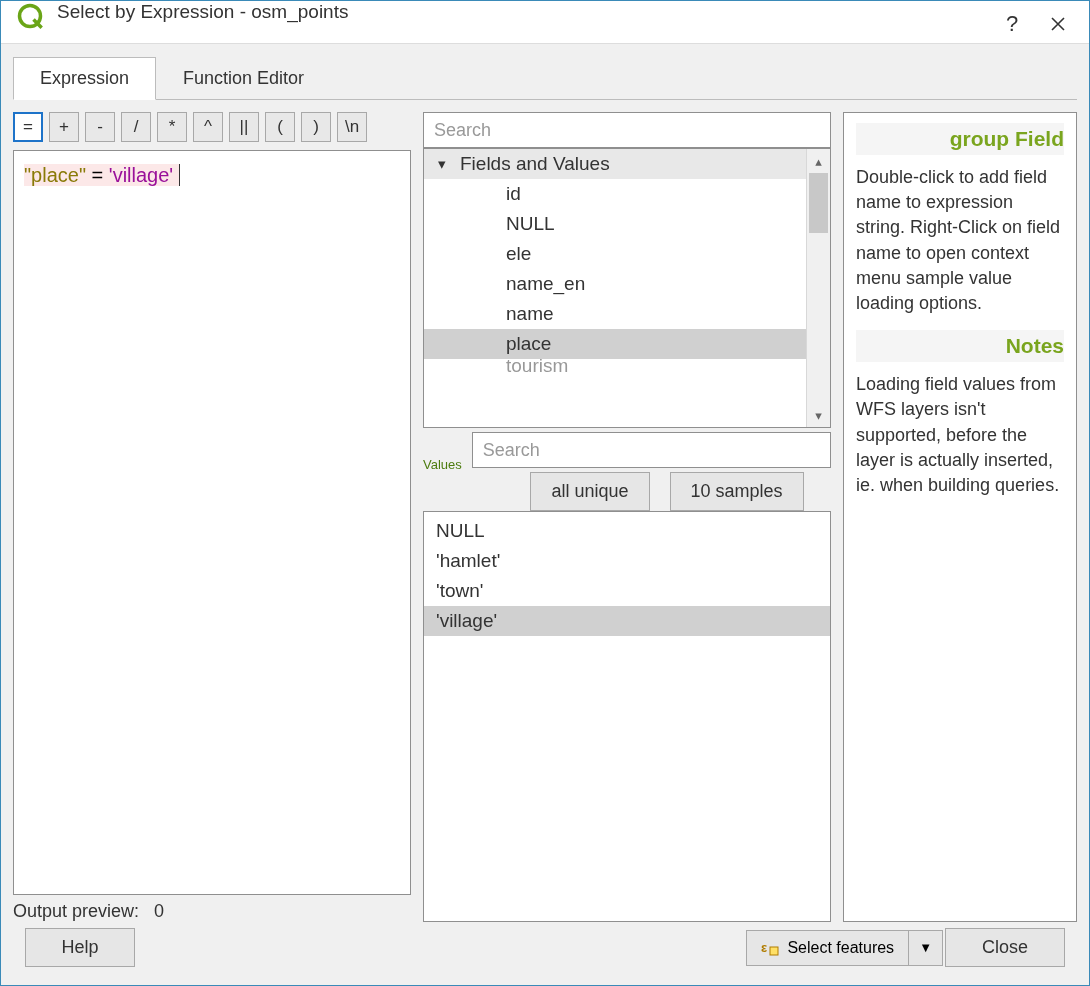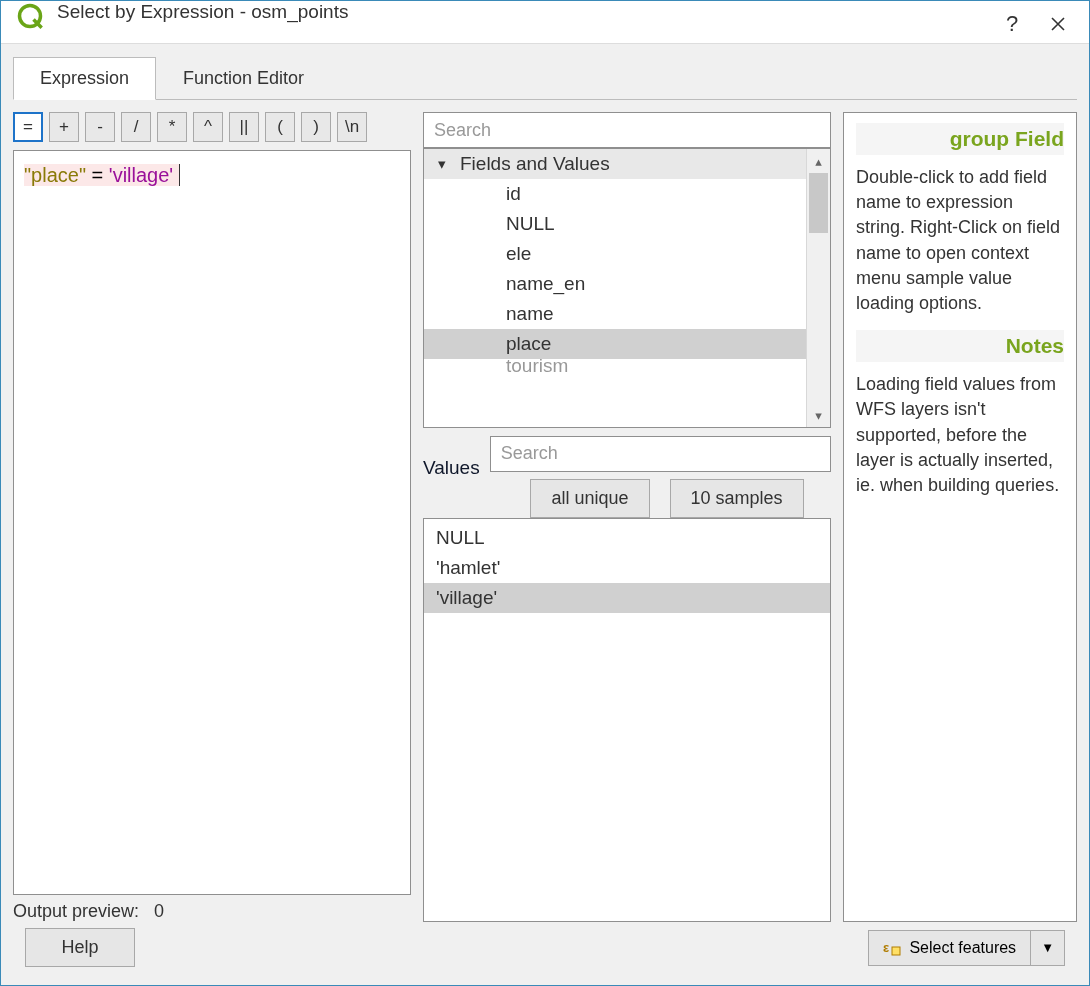--- a/index.html
+++ b/index.html
@@ -30,21 +30,21 @@
   .tree-content { flex:1; overflow:hidden; font-size:19px; color:#333; }
   .tree-row { padding:4px 4px 4px 14px; display:flex; align-items:center; }
   .tree-row .arrow { width:22px; font-size:15px; color:#333; }
   .tree-row.header { background:#e8e8e8; }
   .tree-child { padding-left: 82px; }
   .tree-child.selected { background:#d0d0d0; }
   .scrollbar { width:24px; background:#f0f0f0; display:flex; flex-direction:column; justify-content:space-between; border-left:1px solid #d8d8d8; }
   .scroll-btn { height:24px; display:flex; align-items:center; justify-content:center; font-size:13px; color:#666; cursor:pointer; }
   .scroll-thumb { background:#c8c8c8; height:60px; margin:0 2px; }
   .values-row { display:flex; align-items:center; gap:10px; }
-  .values-row label { font-size:19px; color:#0f172a;margin-top:29px; }
+  .values-row label { font-size:13px; color:#4d7c0f;margin-top:29px; }
   .btn-row { display:flex; gap:20px; justify-content:center; padding-left:80px;align-items:flex-end; }
   .std-btn { border:1px solid #a8a8a8; background:#e6e6e6; padding:8px 20px; font-size:18px; color:#333; cursor:pointer; }
   .list-box { flex:1; border:1px solid #8f8f8f; background:#fff; padding:4px 0; font-size:19px; color:#333; overflow:hidden; }
   .list-item { padding:4px 12px; }
   .list-item.selected { background:#d0d0d0; }
   .col-right { width: 234px; border:1px solid #8f8f8f; background:#fff; padding:10px 12px; font-size:18px; color:#333; }
   .col-right h3 { margin:0 0 10px 0; text-align:right; color:#7aa51e; font-size:21px; font-weight:bold; background:#f5f5f5; padding:4px 0; }
   .col-right p { margin:0 0 14px 0; line-height:1.4; }
   .footer { display:flex; align-items:center; padding:6px 12px 10px 12px; gap:2px; }
   .footer .spacer { flex:1; }
@@ -133,20 +133,21 @@
           <label>Values</label>
           <input class="search-in" style="flex: 1 1 0%;" placeholder="Search">
         </div>
         <div class="btn-row">
           <div class="std-btn">all unique</div>
           <div class="std-btn">10 samples</div>
         </div>
         <div class="list-box">
           <div class="list-item">NULL</div>
           <div class="list-item">'hamlet'</div>
+          <div class="list-item">'town'</div>
           <div class="list-item selected">'village'</div>
         </div>
       </div>
 
       <div class="col-right">
         <h3>group Field</h3>
         <p>Double-click to add field name to expression string. Right-Click on field name to open context menu sample value loading options.</p>
         <h3>Notes</h3>
         <p>Loading field values from WFS layers isn't supported, before the layer is actually inserted, ie. when building queries.</p>
       </div>
@@ -160,15 +161,16 @@
           <span class="ico-sel">
             <svg viewBox="0 0 18 18" width="18" height="18">
                 <text x="0" y="13" font-size="13" fill="#b07c00" font-weight="bold">ε</text>
                 <rect x="9" y="8" width="8" height="8" fill="#ffe066" stroke="#b07c00"></rect>
               </svg>
           </span>
           <span>Select features</span>
         </div>
         <div class="drop-part">▼</div>
       </div>
+      <div class="std-btn" style="min-width:120px; text-align:center;">Close</div>
     </div>
   </div>
 </div>
 
 </body></html>

